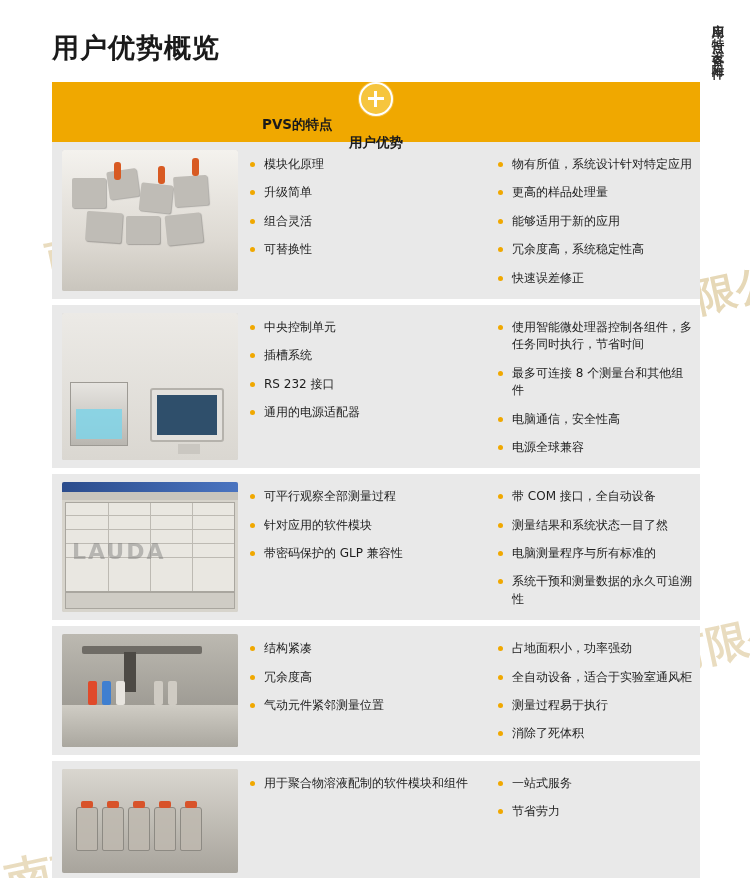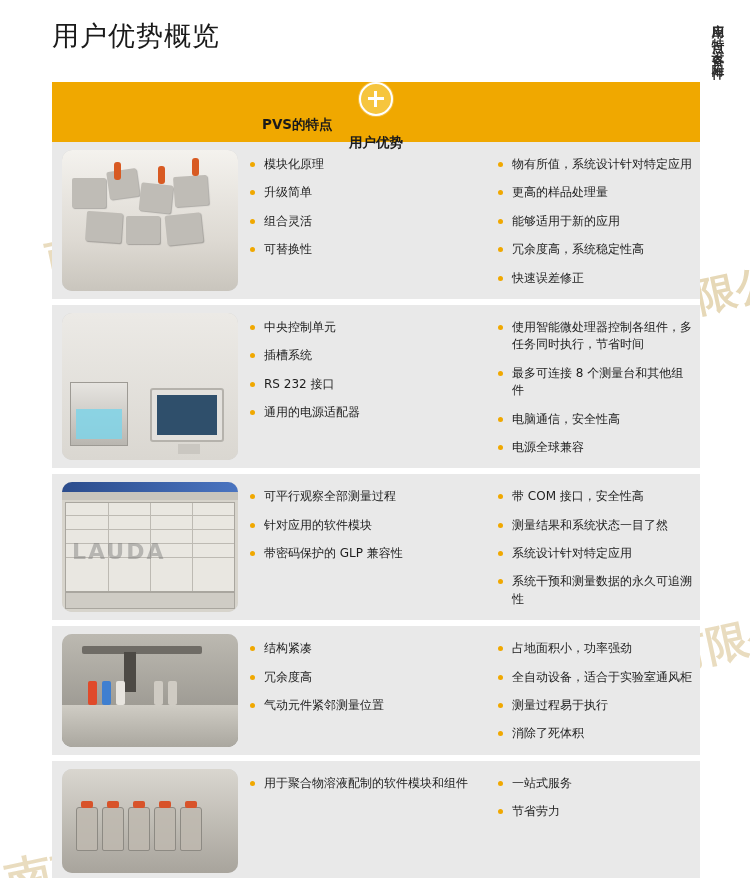--- a/index.html
+++ b/index.html
@@ -12,23 +12,23 @@
     background: #ffffff;
     font-family: "DejaVu Sans", "Liberation Sans", sans-serif;
     position: relative;
     overflow: hidden;
   }
 
   
   .page-title {
     position: absolute;
     left: 52px;
-    top: 18px;
+    top: 30px;
     font-size: 27px;
-    font-weight: normal;
+    font-weight: bold;
     color: #1a1a1a;
     letter-spacing: 1px;
   }
 
   
   .side-tab {
     position: absolute;
     right: 0;
     top: 0;
     width: 46px;
@@ -110,21 +110,21 @@
     width: 186px;
     padding: 8px 0 8px 10px;
     box-sizing: border-box;
     display: flex;
     align-items: flex-start;
   }
   .thumb {
     width: 176px;
     height: 100%;
     min-height: 104px;
-    border-radius: 10px;
+    border-radius: 2px;
     overflow: hidden;
     position: relative;
     background: #cfcfcf;
   }
 
   .cell-list {
     padding: 14px 8px 12px 12px;
     box-sizing: border-box;
   }
   .col-features { width: 248px; }
@@ -403,23 +403,23 @@
     </div>
     <div class="cell-list col-features">
       <ul class="bullets">
         <li>可平行观察全部测量过程</li>
         <li>针对应用的软件模块</li>
         <li>带密码保护的 GLP 兼容性</li>
       </ul>
     </div>
     <div class="cell-list col-benefits">
       <ul class="bullets">
-        <li>带 COM 接口，安全性高</li>
+        <li>带 COM 接口，全自动设备</li>
         <li>测量结果和系统状态一目了然</li>
-        <li>系统设计针对特定应用</li>
+        <li>电脑测量程序与所有标准的</li>
         <li>系统干预和测量数据的永久可追溯性</li>
       </ul>
     </div>
   </div>
 
   <div class="row">
     <div class="cell-img">
       <div class="thumb">
         <div class="robot-bg"></div>
         <div class="robot-arm"></div>

